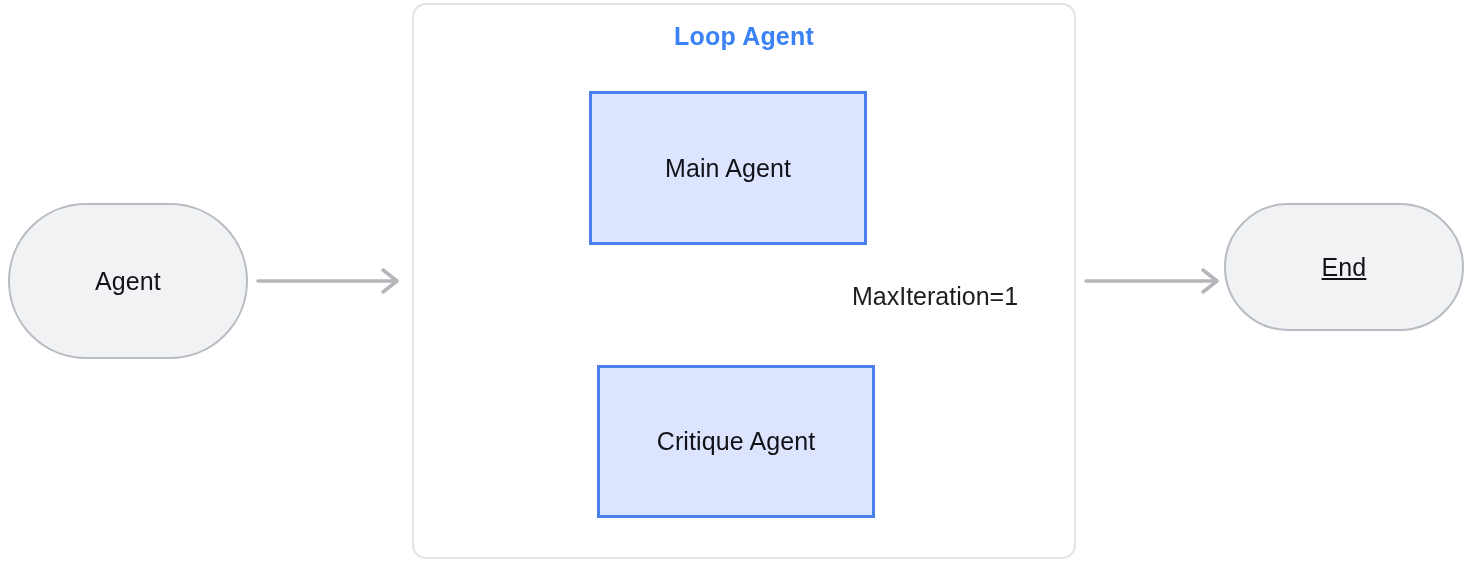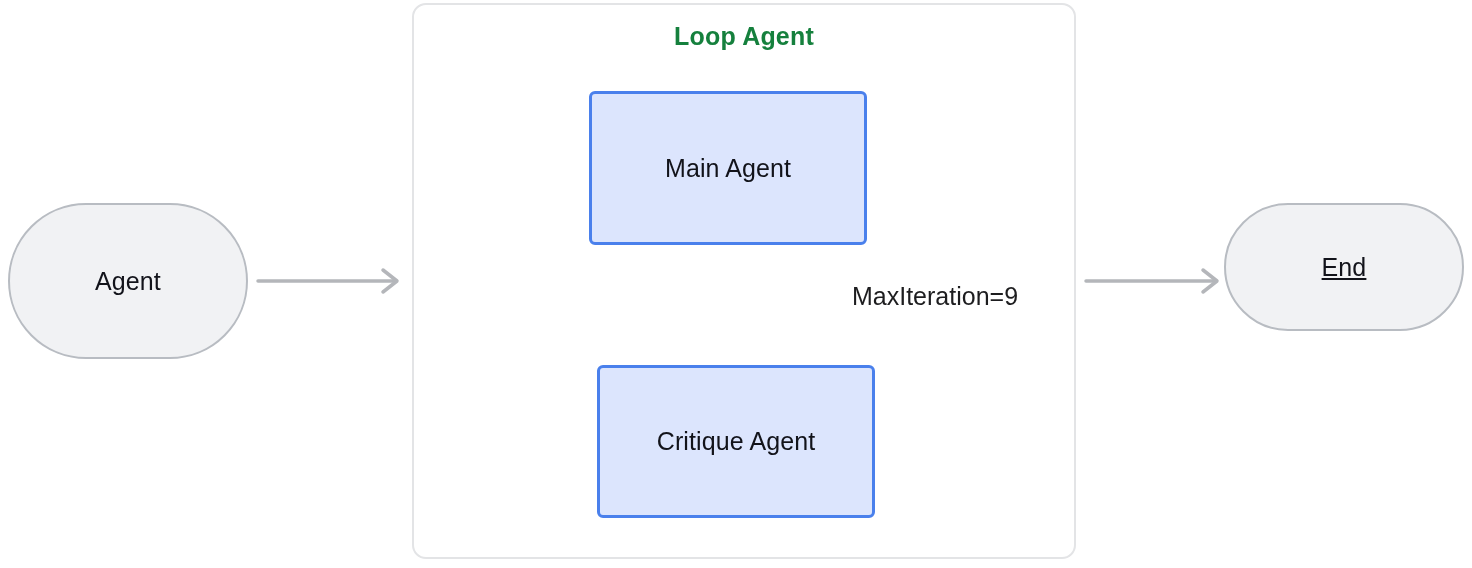--- a/index.html
+++ b/index.html
@@ -69,33 +69,33 @@
     border-radius: 14px;
   }
   #loop-agent-title {
     position: absolute;
     left: 0;
     top: 17px;
     width: 100%;
     text-align: center;
     font-size: 25px;
     font-weight: 700;
-    color: #15803d;
+    color: #3b82f6;
     letter-spacing: 0.2px;
   }
 
   
   .agent-box {
     position: absolute;
     display: flex;
     align-items: center;
     justify-content: center;
     background: #dce5fd;
     border: 3px solid #4a80ec;
-    border-radius: 6px;
+    border-radius: 0;
     color: #12131a;
     font-size: 25px;
     font-weight: 400;
     letter-spacing: 0.1px;
   }
   #node-main-agent {
     left: 589px;
     top: 91px;
     width: 278px;
     height: 154px;
@@ -162,19 +162,19 @@
   </div>
 
   <div class="agent-box" id="node-main-agent">
     <span>Main Agent</span>
   </div>
 
   <div class="agent-box" id="node-critique-agent">
     <span>Critique Agent</span>
   </div>
 
-  <div id="edge-label-maxiteration">MaxIteration=9</div>
+  <div id="edge-label-maxiteration">MaxIteration=1</div>
 
   <div class="terminator" id="node-end">
     <span>End</span>
   </div>
 
 </div>
 
 </body></html>

